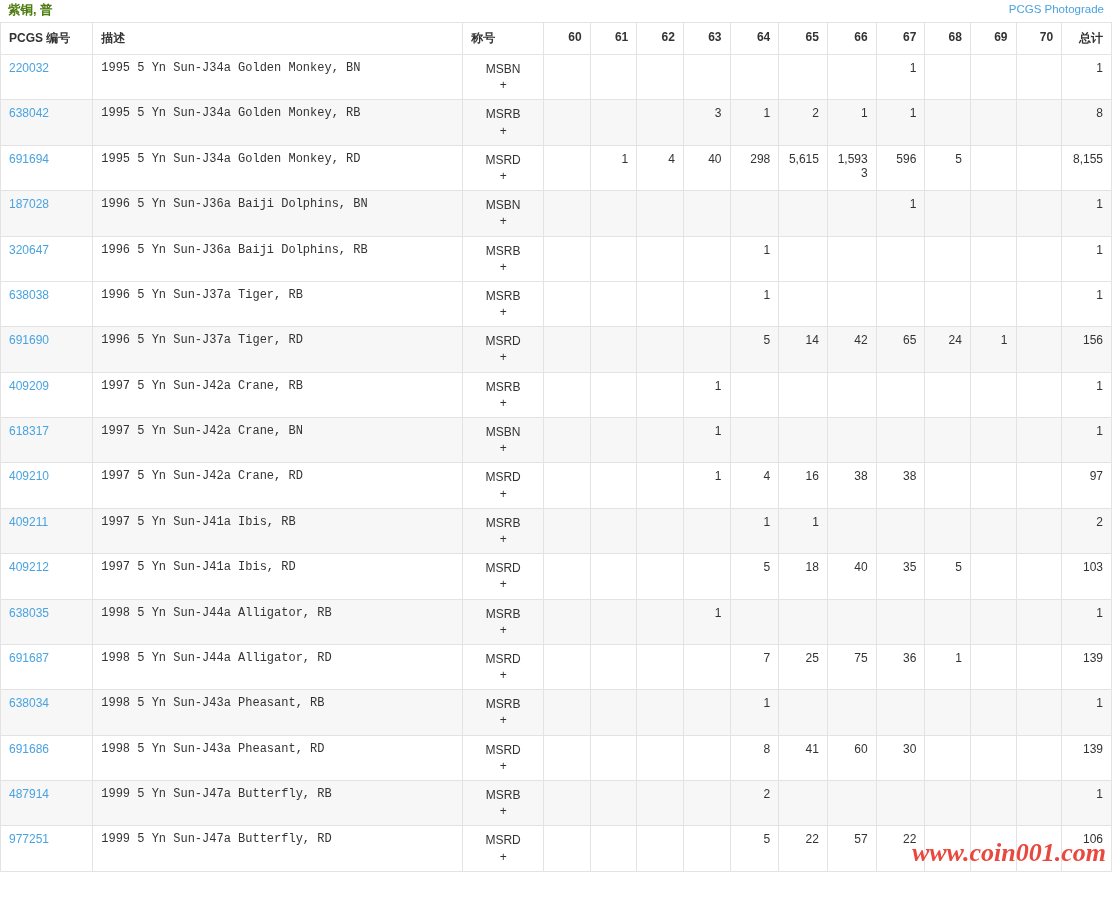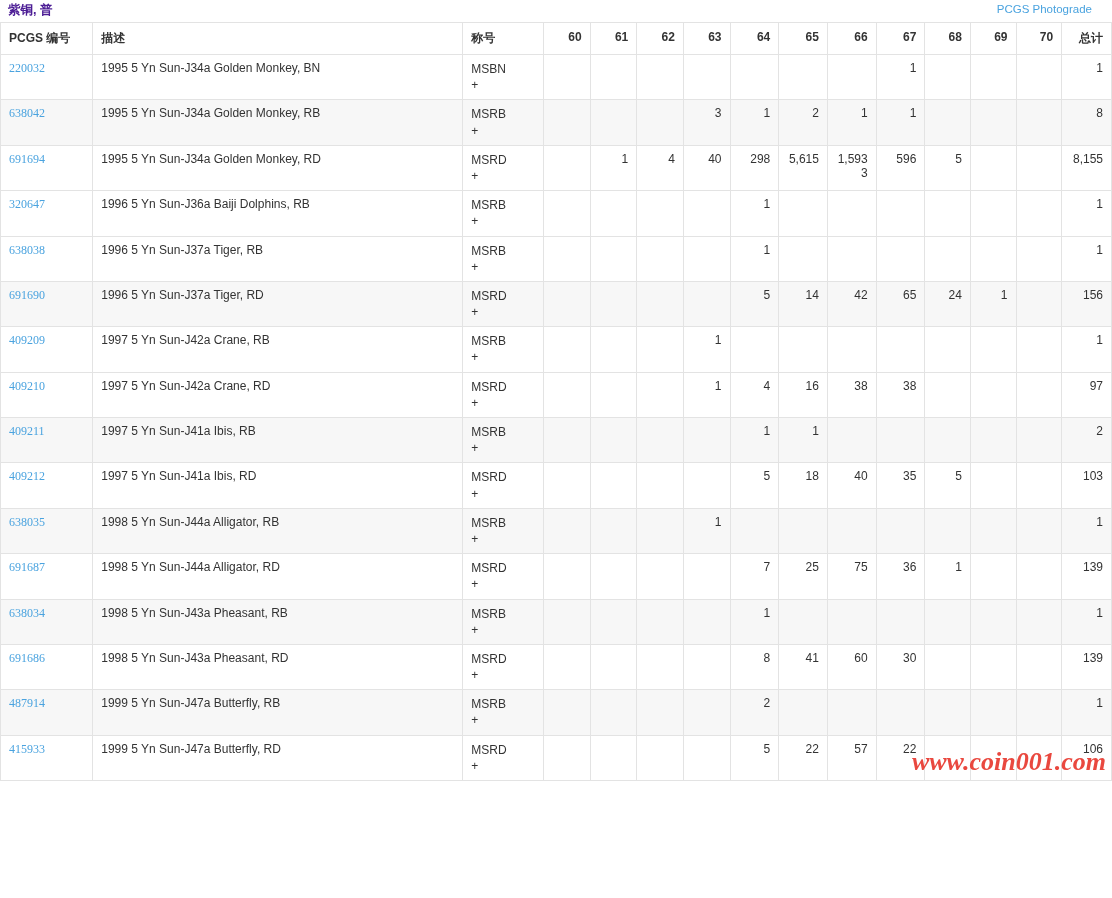--- a/index.html
+++ b/index.html
@@ -21,26 +21,26 @@
   }
   .topbar {
     position: relative;
     height: 22px;
     padding: 0 8px;
     box-sizing: border-box;
   }
   .topbar-title {
     font-size: 12.5px;
     font-weight: bold;
-    color: #4c1d95;
+    color: #4d7c0f;
     line-height: 20px;
   }
   .topbar-link {
     position: absolute;
-    right: 20px;
+    right: 8px;
     top: 3px;
     font-size: 11.5px;
     color: #4aa3df;
     text-decoration: none;
     cursor: pointer;
   }
   table.grid {
     border-collapse: collapse;
     width: 1112px;
     table-layout: fixed;
@@ -62,25 +62,24 @@
     padding-bottom: 7px;
     white-space: nowrap;
   }
   th.c-num, td.c-num { text-align: right; }
   th.c-left, td.c-left { text-align: left; }
   tr.alt td { background: #f7f7f7; }
   td.c-cert a {
     color: #4aa3df;
     text-decoration: none;
     cursor: pointer;
-    font-family: Liberation Serif, serif;
   }
   td.c-cert { white-space: nowrap; }
-  td.c-desc { color: #333333; }
-  td.c-grade { white-space: pre-line; line-height: 1.35; }
+  td.c-desc { color: #333333; font-family: Liberation Mono, monospace; }
+  td.c-grade { white-space: pre-line; line-height: 1.35; text-align: center; }
   .watermark {
     position: absolute;
     right: 6px;
     bottom: 4px;
     font-family: "Liberation Serif", serif;
     font-size: 26px;
     font-weight: bold;
     font-style: italic;
     color: #e8392f;
     opacity: 0.92;
@@ -185,20 +184,38 @@
           <td class="c-num">298</td>
           <td class="c-num">5,615</td>
           <td class="c-num">1,593
 3</td>
           <td class="c-num">596</td>
           <td class="c-num">5</td>
           <td class="c-num"></td>
           <td class="c-num"></td>
           <td class="c-num">8,155</td>
         </tr>
+        <tr class="alt">
+          <td class="c-cert c-left"><a>187028</a></td>
+          <td class="c-desc c-left">1996 5 Yn Sun-J36a Baiji Dolphins, BN</td>
+          <td class="c-grade c-left">MSBN
++</td>
+          <td class="c-num"></td>
+          <td class="c-num"></td>
+          <td class="c-num"></td>
+          <td class="c-num"></td>
+          <td class="c-num"></td>
+          <td class="c-num"></td>
+          <td class="c-num"></td>
+          <td class="c-num">1</td>
+          <td class="c-num"></td>
+          <td class="c-num"></td>
+          <td class="c-num"></td>
+          <td class="c-num">1</td>
+        </tr>
         <tr>
           <td class="c-cert c-left"><a>320647</a></td>
           <td class="c-desc c-left">1996 5 Yn Sun-J36a Baiji Dolphins, RB</td>
           <td class="c-grade c-left">MSRB
 +</td>
           <td class="c-num"></td>
           <td class="c-num"></td>
           <td class="c-num"></td>
           <td class="c-num"></td>
           <td class="c-num">1</td>
@@ -257,20 +274,38 @@
           <td class="c-num">1</td>
           <td class="c-num"></td>
           <td class="c-num"></td>
           <td class="c-num"></td>
           <td class="c-num"></td>
           <td class="c-num"></td>
           <td class="c-num"></td>
           <td class="c-num"></td>
           <td class="c-num">1</td>
         </tr>
+        <tr class="alt">
+          <td class="c-cert c-left"><a>618317</a></td>
+          <td class="c-desc c-left">1997 5 Yn Sun-J42a Crane, BN</td>
+          <td class="c-grade c-left">MSBN
++</td>
+          <td class="c-num"></td>
+          <td class="c-num"></td>
+          <td class="c-num"></td>
+          <td class="c-num">1</td>
+          <td class="c-num"></td>
+          <td class="c-num"></td>
+          <td class="c-num"></td>
+          <td class="c-num"></td>
+          <td class="c-num"></td>
+          <td class="c-num"></td>
+          <td class="c-num"></td>
+          <td class="c-num">1</td>
+        </tr>
         <tr>
           <td class="c-cert c-left"><a>409210</a></td>
           <td class="c-desc c-left">1997 5 Yn Sun-J42a Crane, RD</td>
           <td class="c-grade c-left">MSRD
 +</td>
           <td class="c-num"></td>
           <td class="c-num"></td>
           <td class="c-num"></td>
           <td class="c-num">1</td>
           <td class="c-num">4</td>
@@ -402,21 +437,21 @@
           <td class="c-num">2</td>
           <td class="c-num"></td>
           <td class="c-num"></td>
           <td class="c-num"></td>
           <td class="c-num"></td>
           <td class="c-num"></td>
           <td class="c-num"></td>
           <td class="c-num">1</td>
         </tr>
         <tr>
-          <td class="c-cert c-left"><a>415933</a></td>
+          <td class="c-cert c-left"><a>977251</a></td>
           <td class="c-desc c-left">1999 5 Yn Sun-J47a Butterfly, RD</td>
           <td class="c-grade c-left">MSRD
 +</td>
           <td class="c-num"></td>
           <td class="c-num"></td>
           <td class="c-num"></td>
           <td class="c-num"></td>
           <td class="c-num">5</td>
           <td class="c-num">22</td>
           <td class="c-num">57</td>

